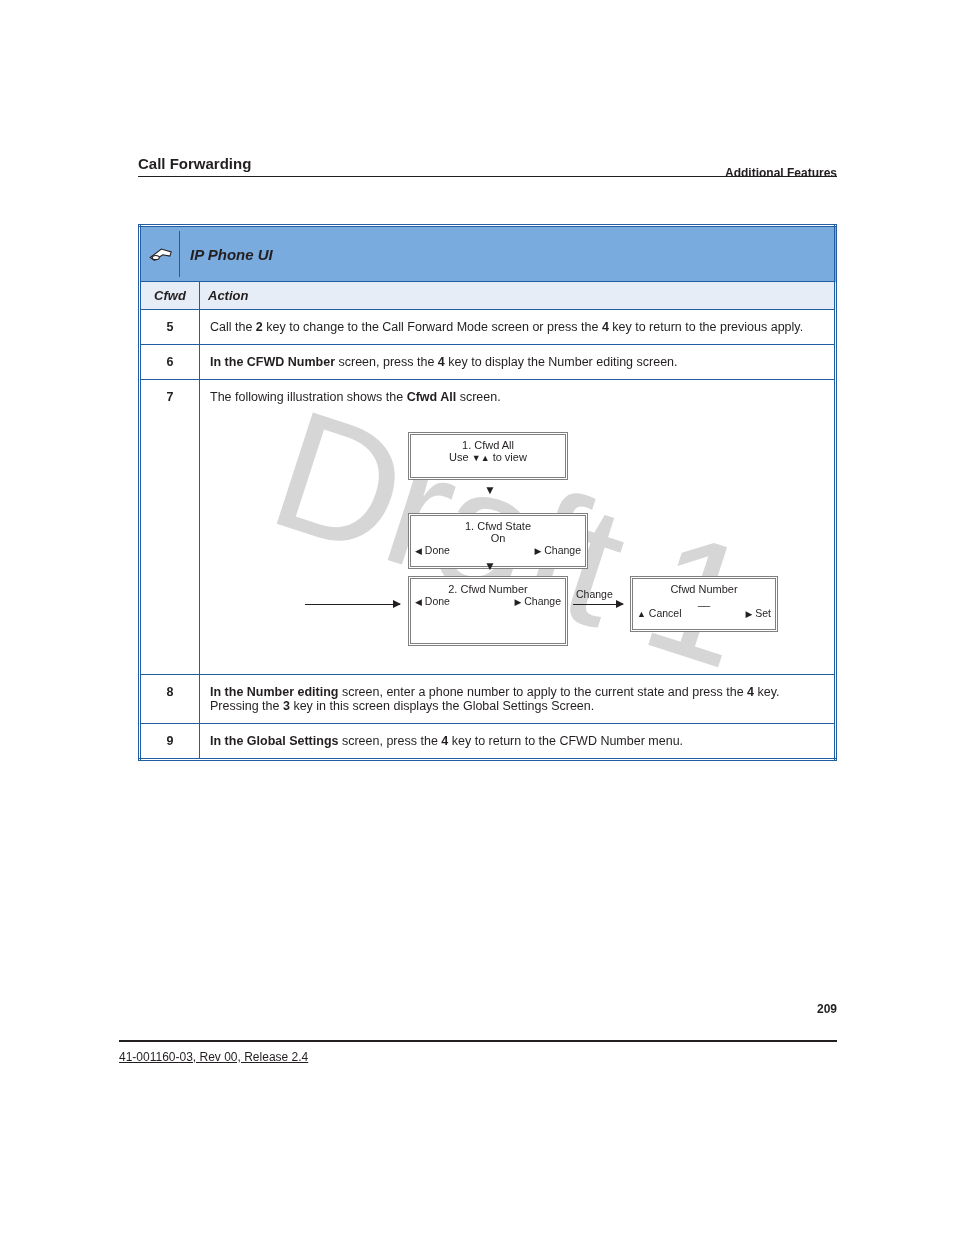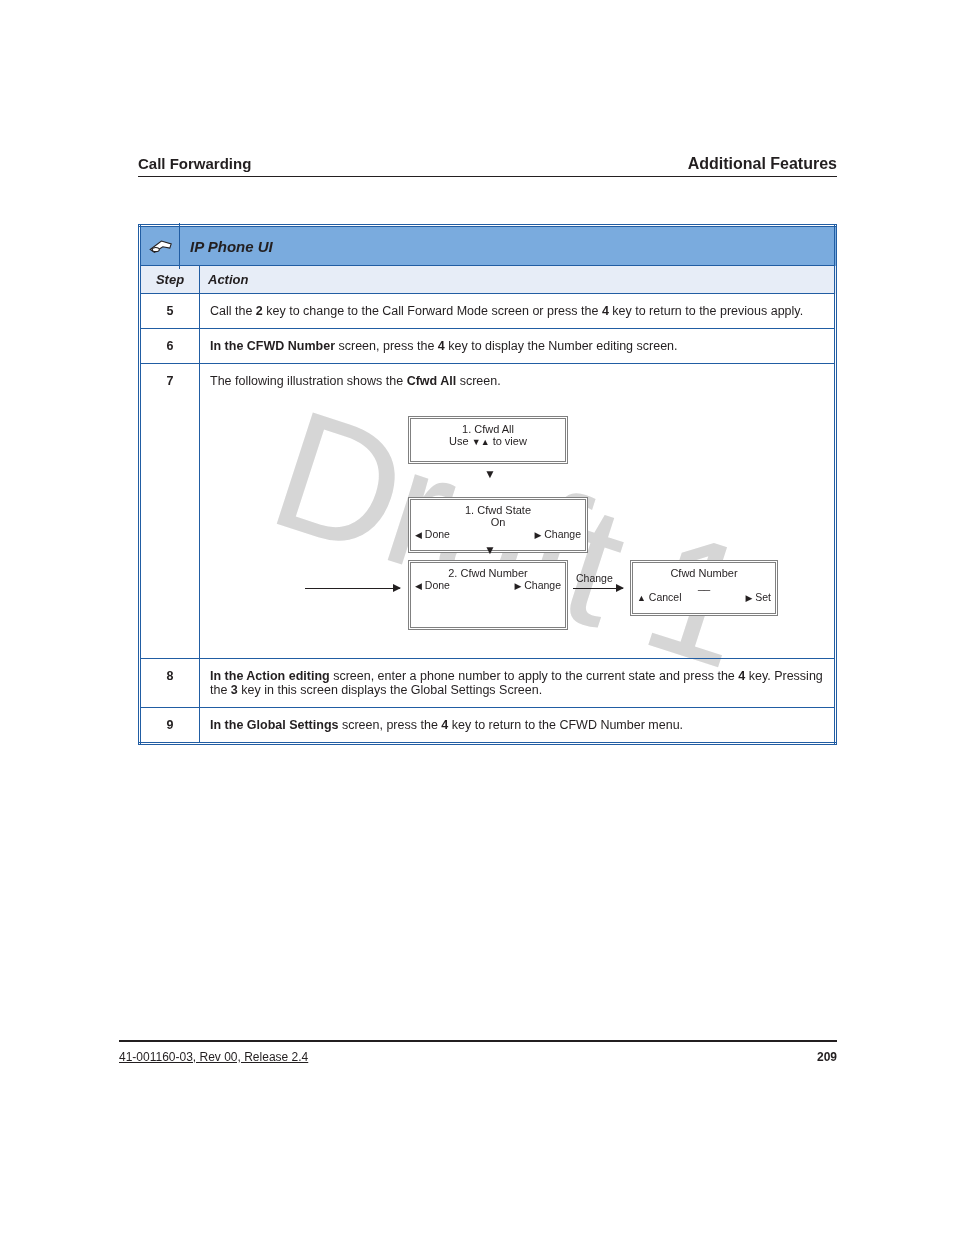--- a/index.html
+++ b/index.html
@@ -1,44 +1,44 @@
 <!DOCTYPE html>
 <html><head>
 <meta charset="utf-8">
 <style>
   html,body{margin:0;padding:0;background:#fff;font-family:"Myriad Pro","Segoe UI",Arial,sans-serif;color:#231f20;}
   .page{width:954px;height:1235px;margin:0 auto;position:relative;box-sizing:border-box;}
   .topline{position:absolute;left:138px;right:117px;top:176px;border-top:1.5px solid #231f20;}
   .sec-title{position:absolute;left:138px;top:149px;font-size:15px;font-weight:600;color:#231f20;margin-top:6px;}
-  .sec-title-right{position:absolute;right:117px;top:155px;font-size:16px;font-weight:600;}
+  .sec-title-right{position:absolute;right:117px;top:166px;font-size:12px;font-weight:600;}
   .table{position:absolute;left:138px;top:224px;width:699px;border:3px double #215da3;border-collapse:collapse;}
   .hdr{background:#7aabde;}
   .hdr td{padding:0;}
-  .hdr-inner{display:flex;align-items:center;height:38px;}
+  .hdr-inner{display:flex;align-items:center;height:54px;}
   .phone-ico{width:38px;height:46px;display:flex;align-items:center;justify-content:center;border-right:1px solid #215da3;}
   .hdr-txt{padding-left:10px;font-size:15px;font-weight:600;font-style:italic;color:#231f20;}
   .sub{background:#e7edf7;}
   .sub td{font-size:13px;font-weight:600;font-style:italic;padding:6px 8px;border:1px solid #215da3;}
   .row td{border:1px solid #215da3;font-size:12.5px;padding:10px 10px;vertical-align:top;}
   .c0{width:38px;text-align:center;font-weight:700;}
   .c1{}
   .bold{font-weight:700;}
   .diagram{position:relative;height:260px;}
   .screen{position:absolute;border:3px double #808080;border-radius:0;background:#fff;box-sizing:border-box;font-size:11px;color:#231f20;text-align:center;}
   .sc-title{font-size:11px;margin-top:4px;}
   .sc-line2{font-size:11px;}
   .sc-foot{display:flex;justify-content:space-between;font-size:10.5px;padding:0 4px 3px 4px;}
   .tri{font-size:9px;}
   .dn{position:absolute;font-size:12px;color:#231f20;}
   .arrow-r{position:absolute;height:1px;background:#231f20;}
   .arrow-r:after{content:"";position:absolute;right:-1px;top:-4px;border-left:8px solid #231f20;border-top:4.5px solid transparent;border-bottom:4.5px solid transparent;}
   .lbl{position:absolute;font-size:10.5px;}
   .footer{position:absolute;left:119px;right:117px;top:1040px;border-top:2px solid #231f20;}
   .foot-l{position:absolute;left:119px;top:1050px;font-size:12px;text-decoration:underline;}
-  .foot-r{position:absolute;right:117px;top:1050px;font-size:12px;font-weight:600;text-align:center;}
+  .foot-r{position:absolute;right:117px;top:1002px;font-size:12px;font-weight:600;text-align:center;}
   .watermark{position:absolute;left:270px;top:440px;font-size:170px;color:#cfcfcf;transform:rotate(18deg);letter-spacing:-4px;pointer-events:none;font-weight:400;opacity:.85;}
   .phone-svg{width:28px;height:24px;}
 </style>
 </head>
 <body>
 <div class="page">
 
 <div class="watermark">Draft 1</div>
 
 <div class="sec-title">Call Forwarding</div>
@@ -56,21 +56,21 @@
                     <path d="M6 20 L22 8 L36 12 L34 18 L24 16 L12 24 Z" fill="#fff"></path>
                     <ellipse cx="14" cy="20" rx="5" ry="3" fill="#fff"></ellipse>
                   </g>
                 </svg>
         </div>
         <div class="hdr-txt">IP Phone UI</div>
       </div>
     </td>
   </tr>
   <tr class="sub">
-    <td class="c0">Step</td>
+    <td class="c0">Cfwd</td>
     <td>Action</td>
   </tr>
 
   <tr class="row">
     <td class="c0">5</td>
     <td class="c1">
       <span>Call the </span><span class="bold">2</span><span> key to change to the Call Forward Mode screen or press the </span><span class="bold">4</span><span> key to return to the previous apply.</span>
     </td>
   </tr>
 
@@ -128,21 +128,21 @@
           </div>
         </div>
 
       </div>
     </td>
   </tr>
 
   <tr class="row">
     <td class="c0">8</td>
     <td class="c1">
-      <span class="bold">In the Action editing</span><span> screen, enter a phone number to apply to the current state and press the </span><span class="bold">4</span><span> key. Pressing the </span><span class="bold">3</span><span> key in this screen displays the Global Settings Screen.</span>
+      <span class="bold">In the Number editing</span><span> screen, enter a phone number to apply to the current state and press the </span><span class="bold">4</span><span> key. Pressing the </span><span class="bold">3</span><span> key in this screen displays the Global Settings Screen.</span>
     </td>
   </tr>
 
   <tr class="row">
     <td class="c0">9</td>
     <td class="c1">
       <span class="bold">In the Global Settings</span><span> screen, press the </span><span class="bold">4</span><span> key to return to the CFWD Number menu.</span>
     </td>
   </tr>
 </tbody>

